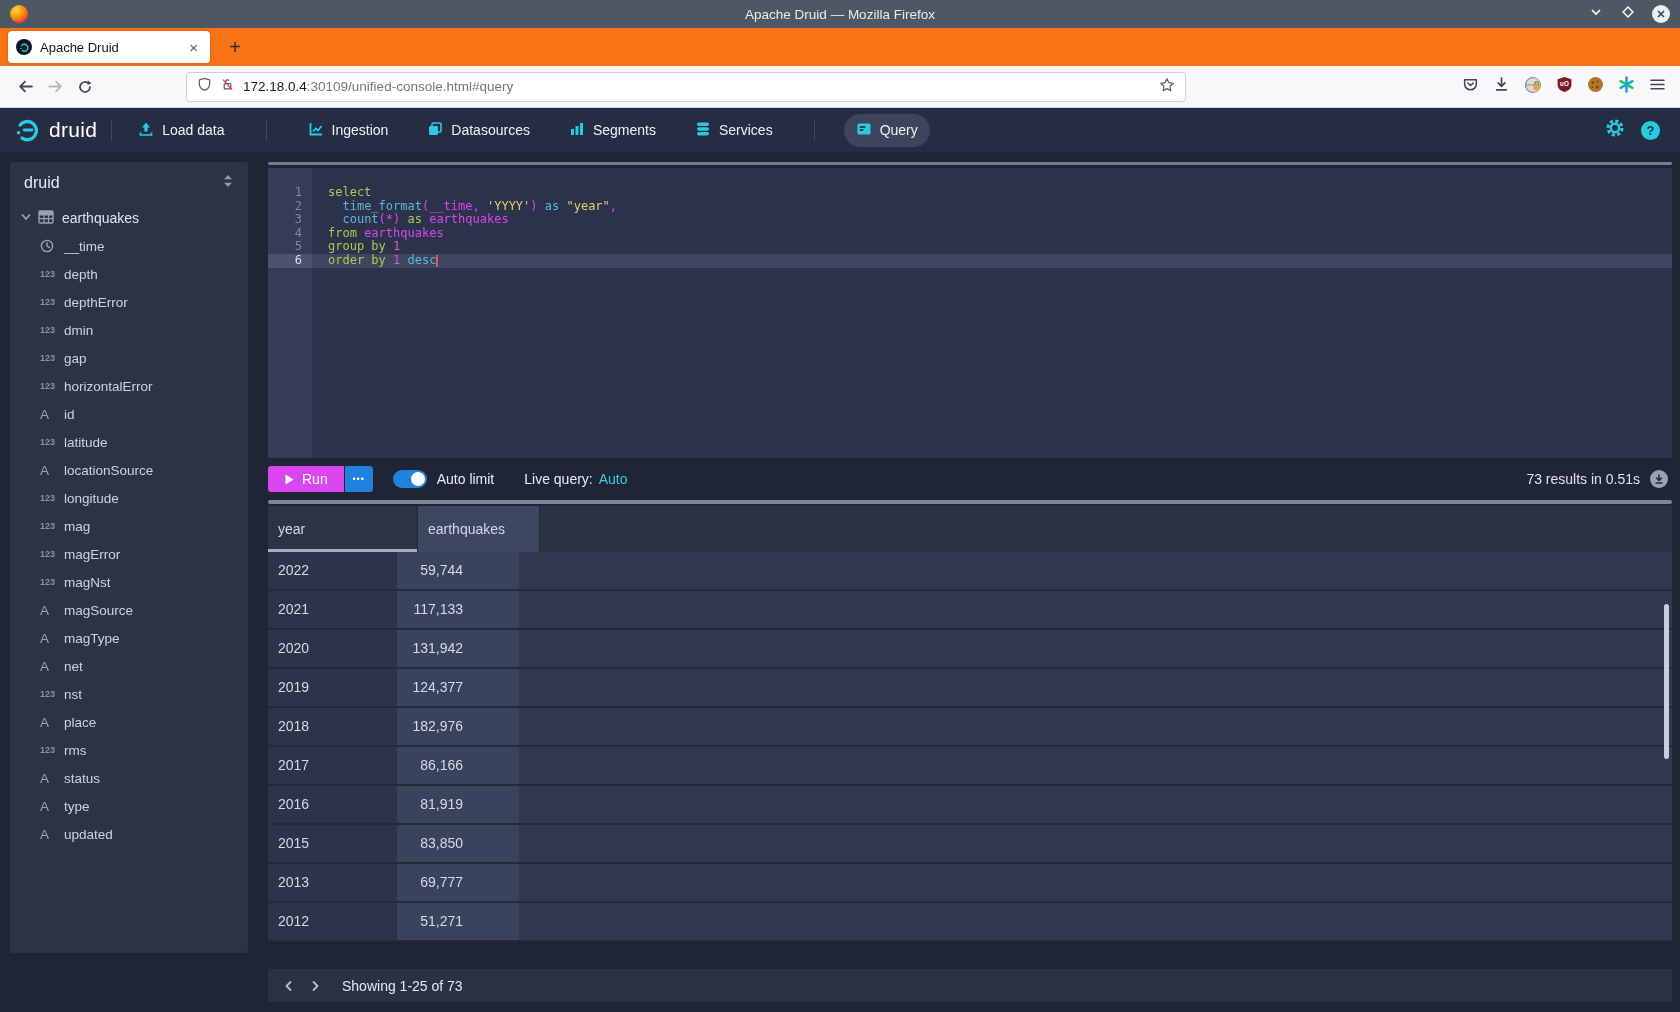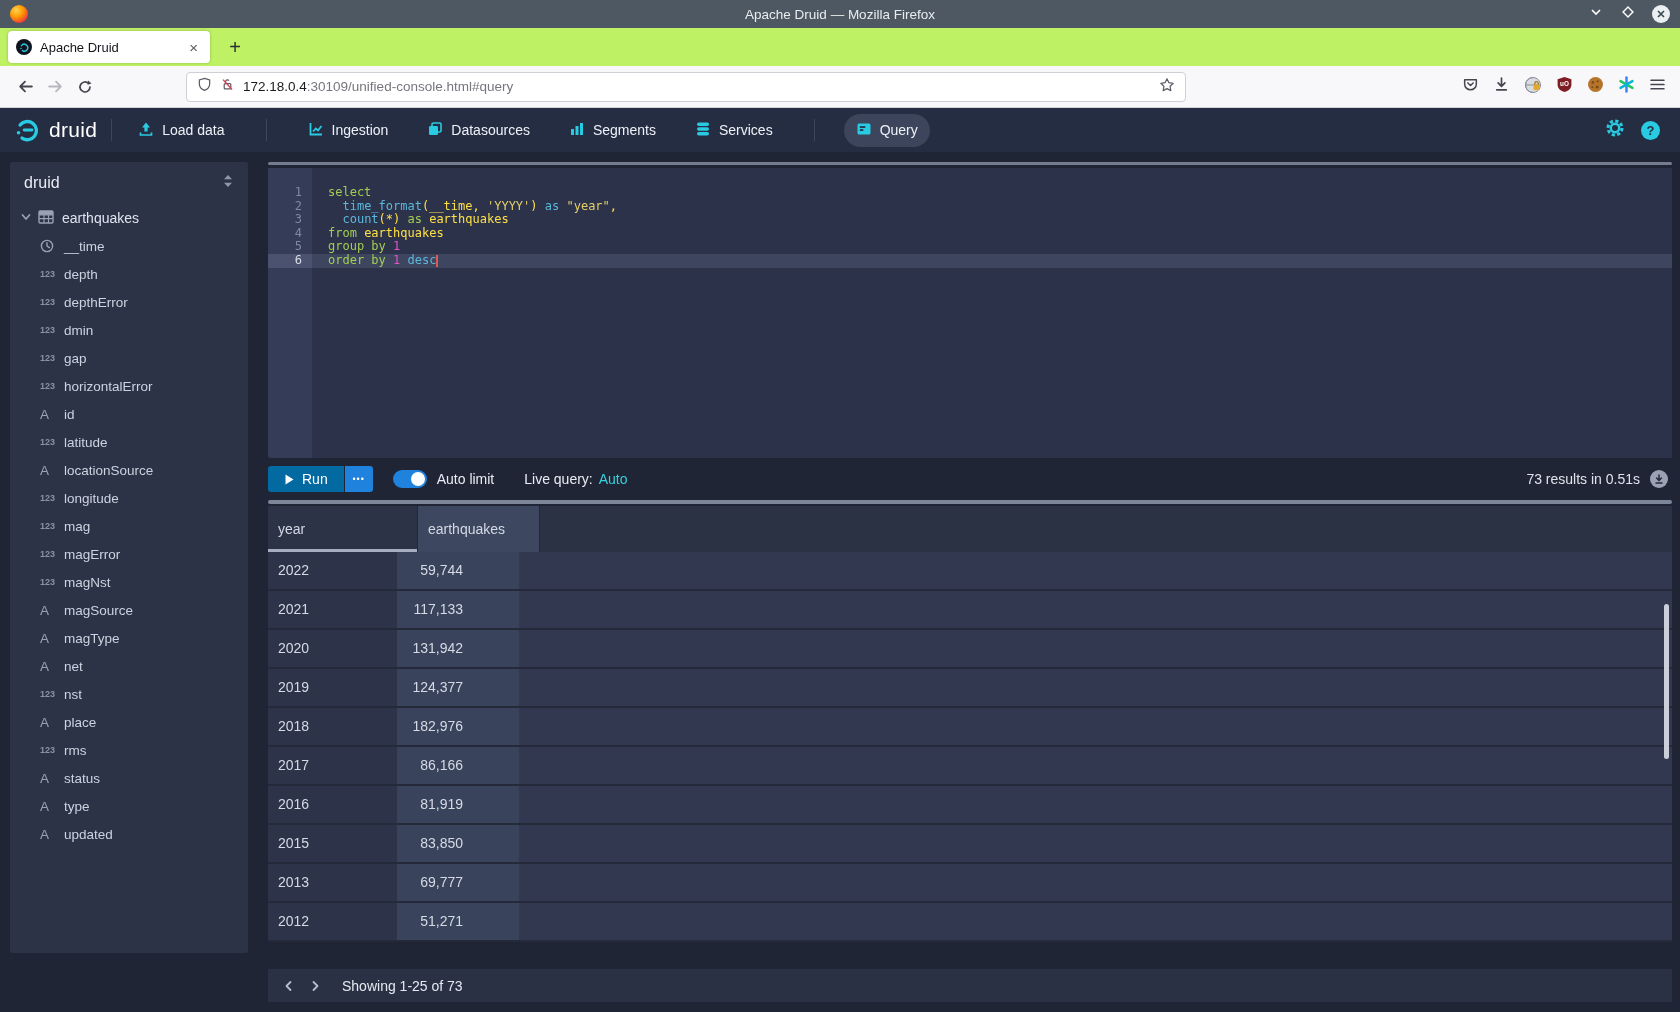--- a/index.html
+++ b/index.html
@@ -5,21 +5,21 @@
   * { margin:0; padding:0; box-sizing:border-box; }
   html,body { width:1680px; height:1012px; overflow:hidden; font-family:"Liberation Sans",sans-serif; background:#1f2534; }
 
   
   .titlebar { position:absolute; left:0; top:0; width:1680px; height:28px; background:#4e5862; display:flex; align-items:center; padding:0 10px; }
   .fx-logo { width:18px; height:18px; border-radius:50%; background:radial-gradient(circle at 35% 30%, #ffd54f 0%, #ff9800 40%, #f44336 72%, #c2185b 100%); }
   .win-title { position:absolute; left:0; right:0; text-align:center; color:#e9ecef; font-size:13.5px; }
   .win-controls { margin-left:auto; display:flex; align-items:center; gap:16px; z-index:2; }
   .close-circle { width:18px; height:18px; border-radius:50%; background:#eceff1; display:flex; align-items:center; justify-content:center; }
 
-  .tabbar { position:absolute; left:0; top:28px; width:1680px; height:38px; background:#bef264; display:flex; align-items:flex-end; padding:0 8px; }
+  .tabbar { position:absolute; left:0; top:28px; width:1680px; height:38px; background:#f97316; display:flex; align-items:flex-end; padding:0 8px; }
   .tab { width:202px; height:32px; background:#ffffff; border-radius:4px; margin-bottom:3px; display:flex; align-items:center; padding:0 8px; box-shadow:0 0 3px rgba(0,0,0,.25); }
   .tab-fav { width:16px; height:16px; border-radius:50%; background:#10141f; display:flex; align-items:center; justify-content:center; }
   .tab-title { font-size:13px; color:#15141a; margin-left:8px; flex:1; white-space:nowrap; overflow:hidden; }
   .tab-close { color:#5b5b66; font-size:15px; padding:0 4px; }
   .newtab { width:30px; height:30px; margin:0 0 4px 10px; display:flex; align-items:center; justify-content:center; color:#2b2b33; font-size:20px; border-radius:4px; }
 
   .toolbar { position:absolute; left:0; top:66px; width:1680px; height:42px; background:#f8f8fa; border-bottom:1px solid #d4d4da; display:flex; align-items:center; padding:0 10px; }
   .nav-btn { width:30px; height:30px; display:flex; align-items:center; justify-content:center; border-radius:4px; }
   .urlbar { width:1000px; height:30px; margin-left:86px; background:#ffffff; border:1px solid #cfcfd6; border-radius:4px; display:flex; align-items:center; padding:0 10px; gap:8px; }
   .url-text { flex:1; font-size:13.5px; white-space:nowrap; overflow:hidden; }
@@ -52,25 +52,25 @@
 
   .main { position:absolute; left:268px; top:10px; width:1404px; height:840px; display:flex; flex-direction:column; }
   .hline-top { height:3px; background:#747c90; border-radius:2px; margin-bottom:3px; flex:none; }
   .editor { height:290px; background:#2b3249; display:flex; flex:none; }
   .gutter { width:44px; background:#353c57; padding-top:18px; font-family:"DejaVu Sans Mono",monospace; font-size:12px; line-height:13.6px; color:#7e87a3; text-align:right; border-radius:0 0 0 4px; }
   .gutter div { padding-right:10px; }
   .gutter div.act { background:#4a5270; color:#d9dee9; }
   .code { flex:1; padding-top:18px; font-family:"DejaVu Sans Mono",monospace; font-size:12px; line-height:13.6px; white-space:pre; color:#d9dde9; }
   .code .ln { padding-left:16px; }
   .code .ln.act { background:#3d455f; }
-  .tk-kw{color:#a3ce53} .tk-fn{color:#5bb8dd} .tk-str{color:#e5cf6b} .tk-num{color:#e254c4} .tk-pl{color:#fde047}
+  .tk-kw{color:#a3ce53} .tk-fn{color:#5bb8dd} .tk-str{color:#e5cf6b} .tk-num{color:#e254c4} .tk-pl{color:#d946ef}
   .cursor { display:inline-block; width:2px; height:12px; background:#e8554e; vertical-align:text-bottom; }
 
   .runbar { height:42px; display:flex; align-items:center; flex:none; }
-  .btn-run { height:26px; background:#0369a1; border-radius:3px 0 0 3px; display:flex; align-items:center; gap:8px; padding:0 16px; color:#fff; font-size:14px; }
+  .btn-run { height:26px; background:#d946ef; border-radius:3px 0 0 3px; display:flex; align-items:center; gap:8px; padding:0 16px; color:#fff; font-size:14px; }
   .btn-more { height:26px; width:28px; background:#1f82dd; border-radius:0 3px 3px 0; margin-left:1px; display:flex; align-items:center; justify-content:center; color:#fff; font-size:9px; letter-spacing:1px; }
   .toggle { width:34px; height:18px; border-radius:9px; background:#1f82dd; position:relative; margin-left:20px; }
   .knob { position:absolute; right:2px; top:2px; width:14px; height:14px; border-radius:50%; background:#fff; }
   .lbl { color:#e8ecf4; font-size:14px; }
   .auto-limit { margin-left:10px; }
   .live-q { margin-left:30px; }
   .live-q-val { margin-left:6px; color:#35d0e0; font-size:14px; }
   .rb-spacer { flex:1; }
   .results-info { color:#dfe3ec; font-size:14px; }
   .dl-circle { width:18px; height:18px; border-radius:50%; background:#9aa2b4; margin:0 4px 0 10px; display:flex; align-items:center; justify-content:center; }

